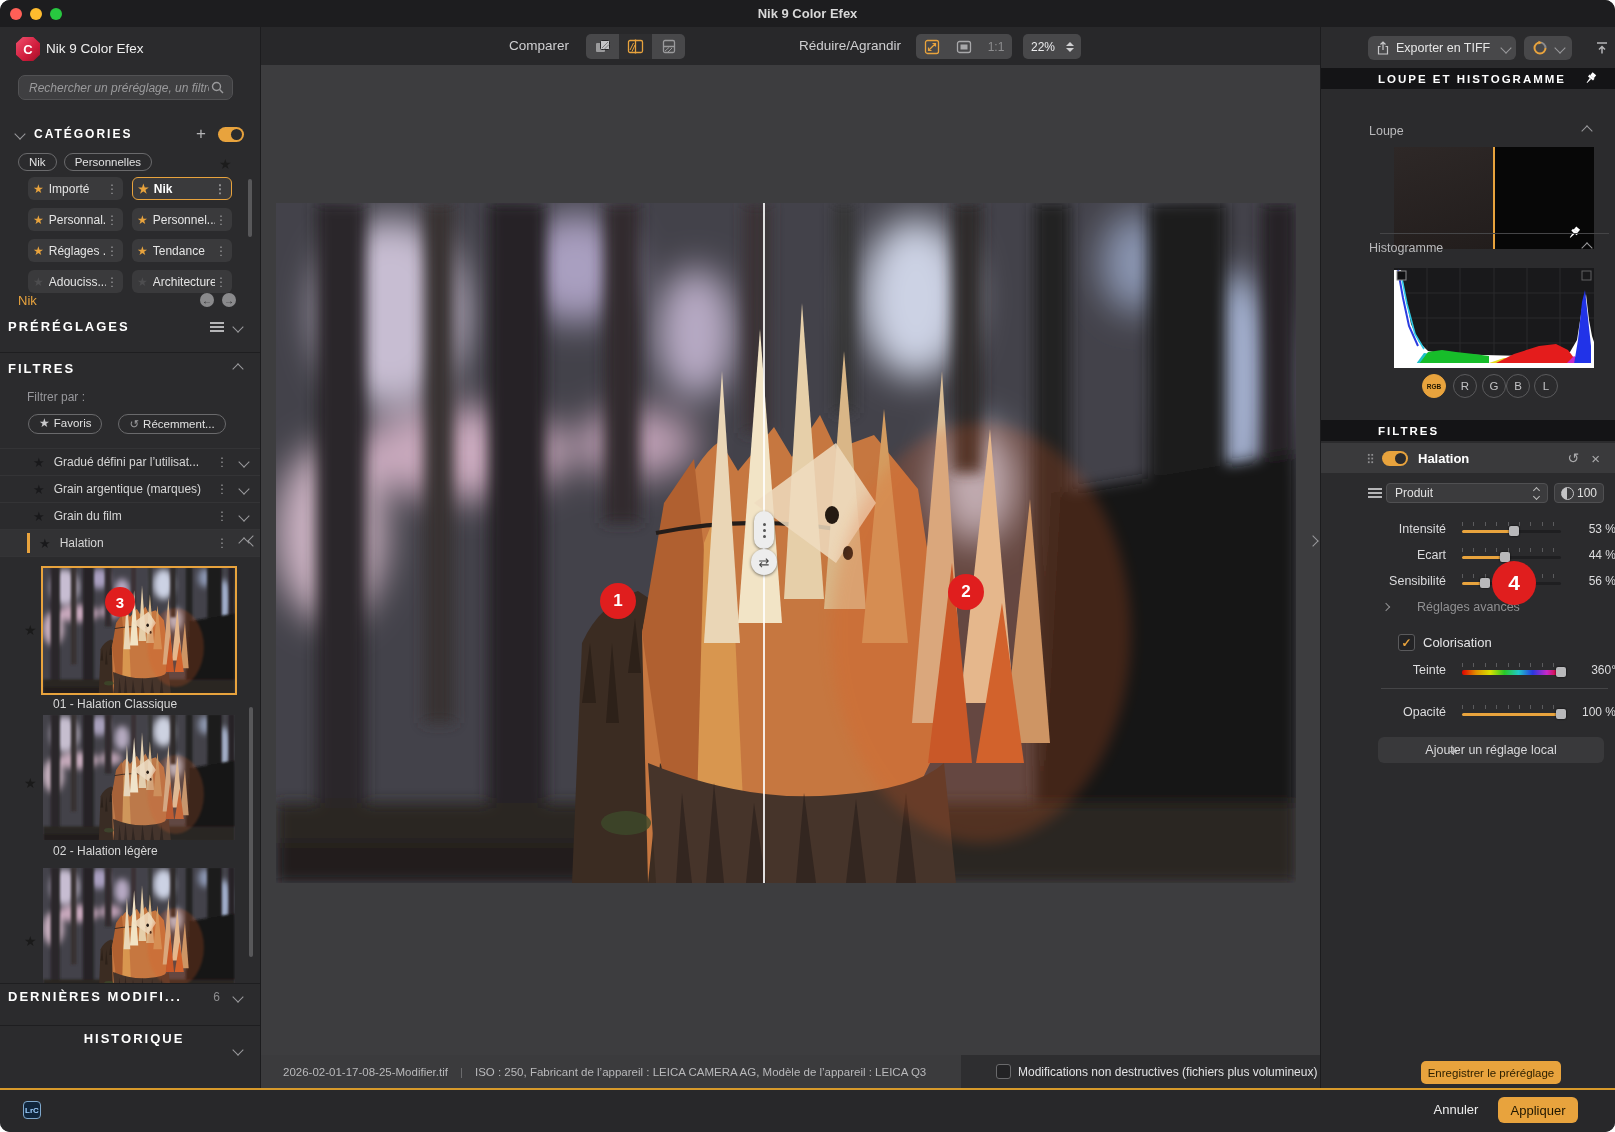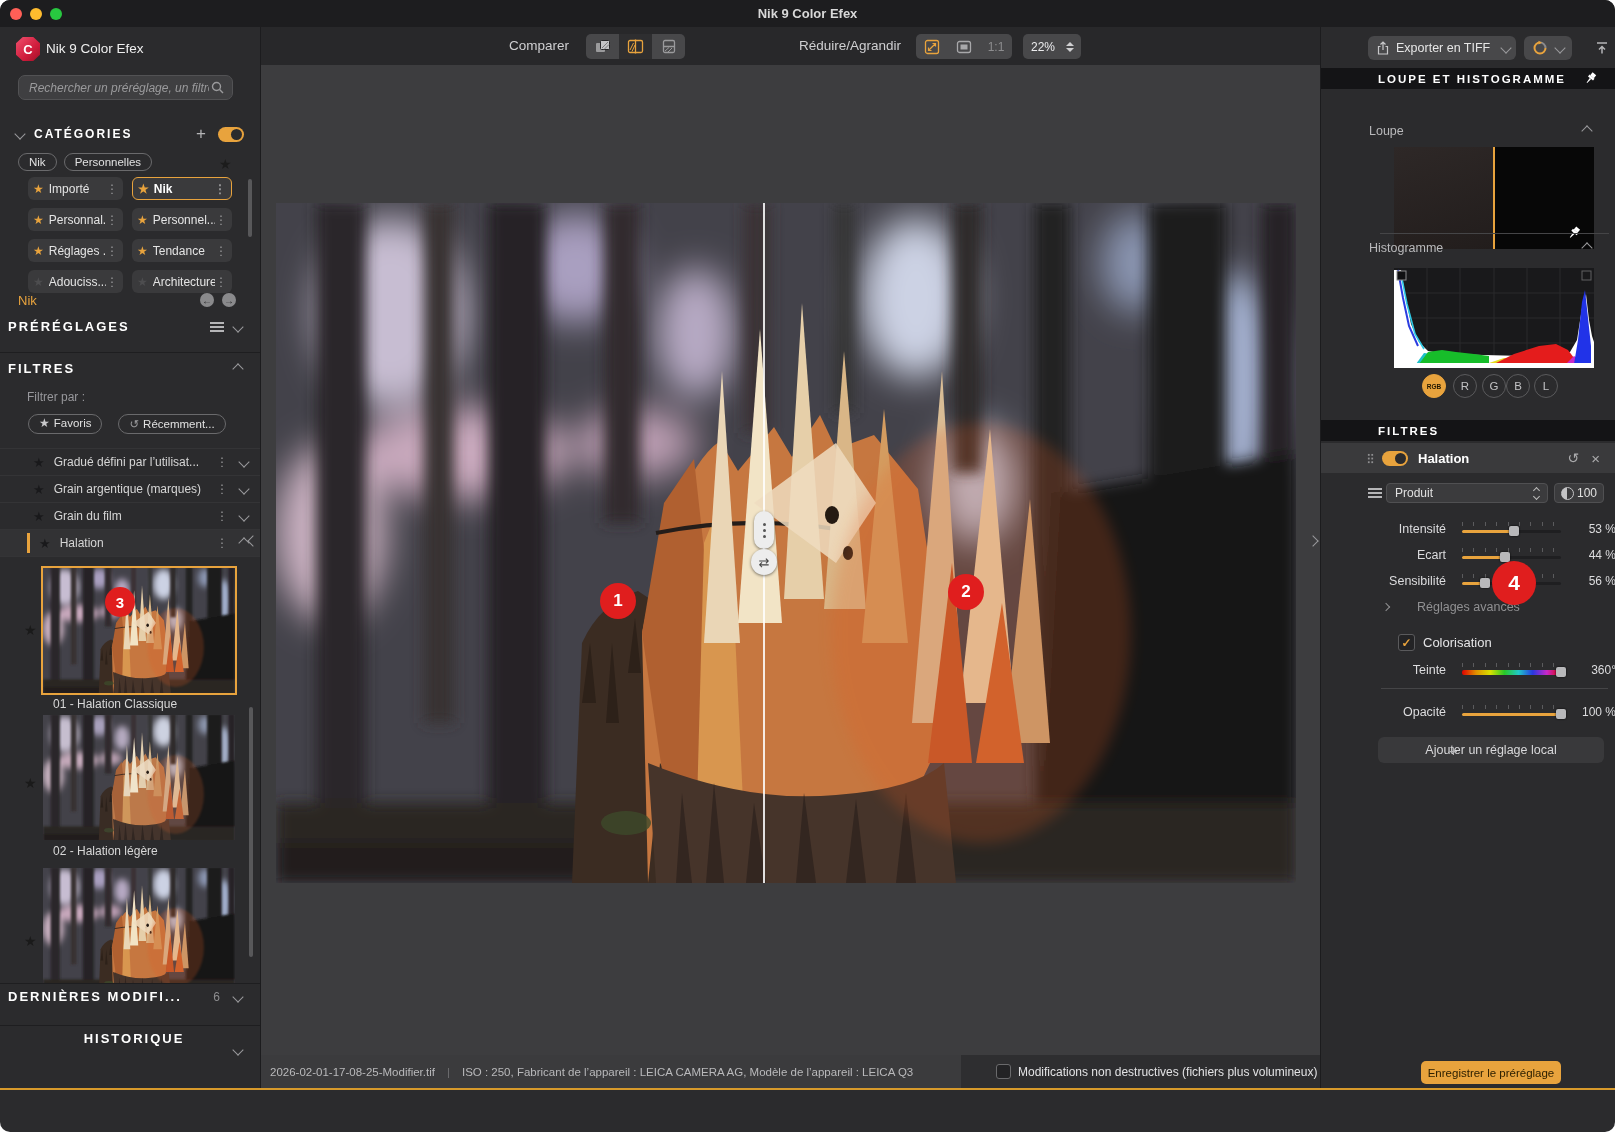--- a/index.html
+++ b/index.html
@@ -387,21 +387,21 @@
             <i></i>
           </div>
         <div class="handle-circle" style="left:475px;top:346px;">⇄</div>
         <div class="nbadge" style="left:324px;top:380px;width:36px;height:36px;font-size:17px;">1</div>
         <div class="nbadge" style="left:672px;top:371px;width:36px;height:36px;font-size:17px;">2</div>
       </div>
     </div>
 
     <div class="infobar">
       <div class="infoleft">
-        <span class="infotext" style="margin-left:9px;">2026-02-01-17-08-25-Modifier.tif</span>
+        <span class="infotext" style="margin-left:22px;">2026-02-01-17-08-25-Modifier.tif</span>
         <span class="infotext" style="margin:0 12px;color:#6f6f71;">|</span>
         <span class="infotext">ISO : 250, Fabricant de l’appareil : LEICA CAMERA AG, Modèle de l’appareil : LEICA Q3</span>
       </div>
       <span class="cbx" style="position:absolute;left:735px;"></span>
       <span style="position:absolute;left:757px;color:#e2e2e4;font-size:12px;">Modifications non destructives (fichiers plus volumineux)</span>
     </div>
     <span class="chev right edgearrow" style="right:3px;top:510px;"></span>
   </div>
 
   <div class="sb-right">
@@ -583,13 +583,20 @@
       <span style="position:absolute;left:71px;color:#b5b5b7;font-size:15px;">+</span>
       <span>Ajouter un réglage local</span>
     </div>
 
     <div class="savepreset">
       <span>Enregistrer le préréglage</span>
     </div>
   </div>
 
   <div class="accentline"></div>
+  <div class="footer">
+    <div class="lrc">LrC</div>
+    <div class="cancel">Annuler</div>
+    <div class="apply">
+        <span>Appliquer</span>
+      </div>
+  </div>
 </div>
 
 </body></html>

